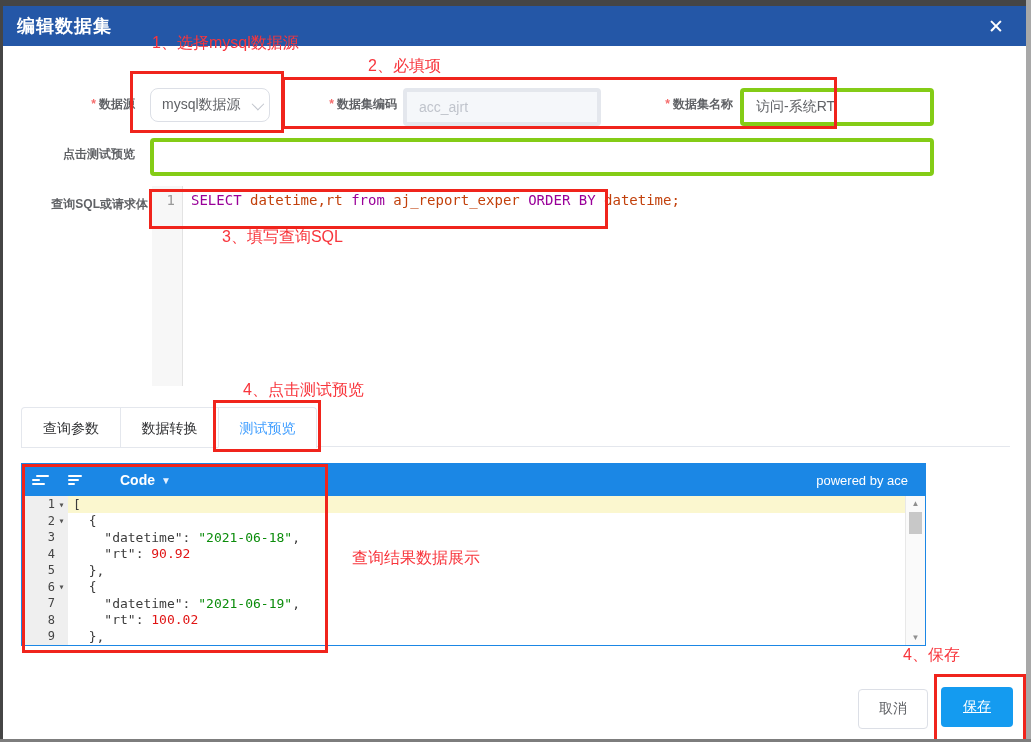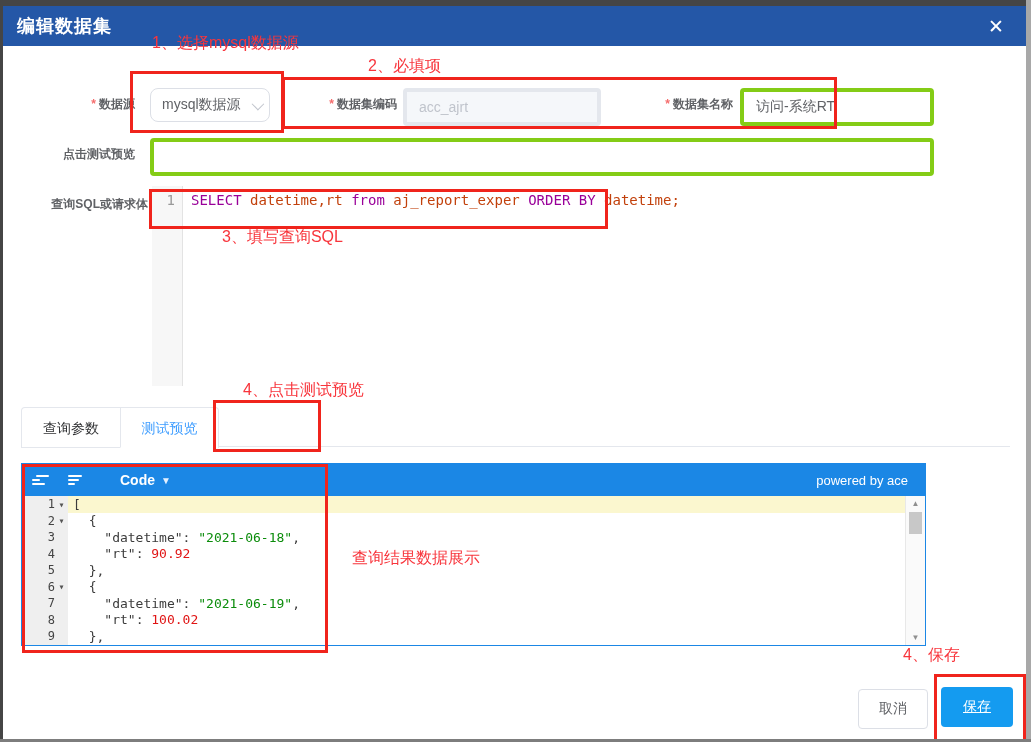--- a/index.html
+++ b/index.html
@@ -131,20 +131,21 @@
     </div>
     <div class="sql-code" id="sql-code"><span class="tk-kw">SELECT</span><span class="tk-id"> datetime,rt </span><span class="tk-kw">from</span><span class="tk-id"> aj_report_exper </span><span class="tk-kw">ORDER BY</span><span class="tk-id"> datetime;</span></div>
   </div>
   <div class="ann" style="left:222px;top:227px;">3、填写查询SQL</div>
 
   <div class="ann" style="left:243px;top:380px;">4、点击测试预览</div>
 
   <div class="tabs-line"></div>
   <div class="tabs" id="tabs">
       <div class="tab">查询参数</div>
+      <div class="tab">数据转换</div>
       <div class="tab active">测试预览</div>
     </div>
 
   <div class="jsoneditor">
     <div class="je-menu">
       <span class="je-btn">
         <span class="bar" style="width:13px;margin-left:4px;"></span>
           <span class="bar" style="width:8px;"></span>
           <span class="bar" style="width:13px;"></span>
       </span>

